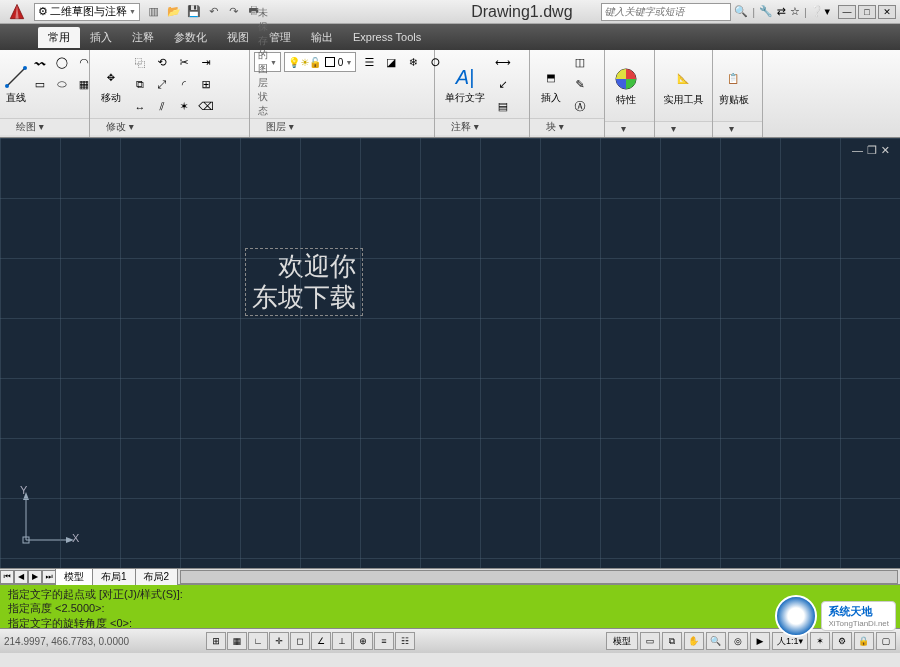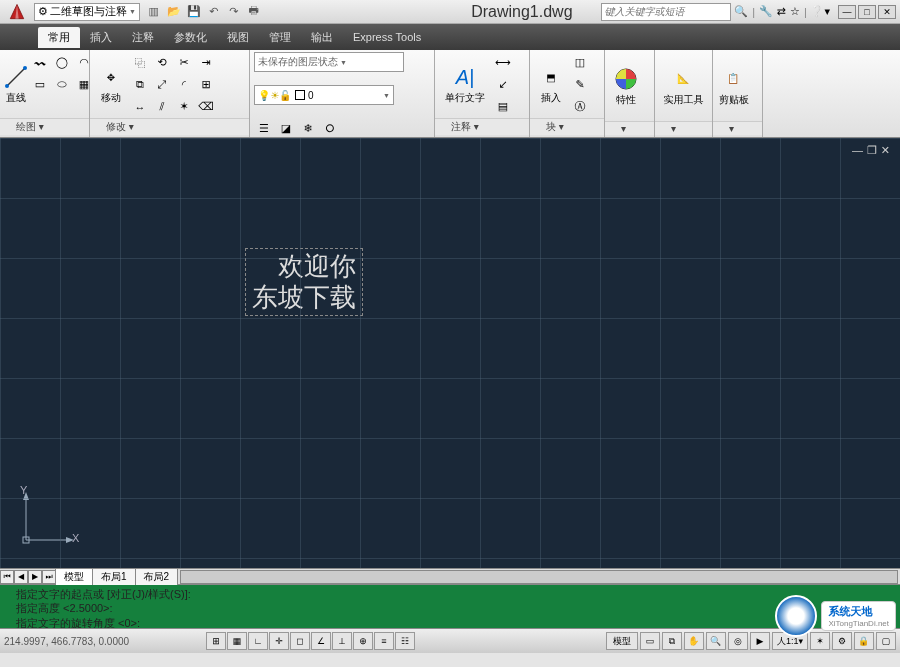--- a/index.html
+++ b/index.html
@@ -34,21 +34,21 @@
 .grid-line-v{position:absolute;top:0;bottom:0;width:1px;background:rgba(80,100,120,0.4);}
 .grid-line-h{position:absolute;left:0;right:0;height:1px;background:rgba(80,100,120,0.4);}
 .doc-controls{position:absolute;top:6px;right:10px;display:flex;gap:4px;color:#ccc;font-size:11px;}
 .text-obj{position:absolute;left:245px;top:110px;border:1px dashed #888;padding:2px 6px;color:#ddd;font-family:SimSun,serif;font-size:26px;text-align:right;line-height:1.2;}
 .ucs{position:absolute;left:18px;bottom:18px;color:#aab;font-size:11px;}
 .hscroll{height:16px;background:#ddd;border-top:1px solid #888;display:flex;align-items:center;font-size:10px;}
 .hscroll .arrows{display:flex;}
 .hscroll .arr{width:14px;height:14px;border:1px solid #888;background:#eee;display:flex;align-items:center;justify-content:center;font-size:8px;}
 .tab{padding:1px 8px;background:#f5f5f5;border:1px solid #888;border-bottom:none;margin-left:-1px;}
 .tab.active{background:#fff;}
-.cmdline{height:44px;background:#15803d;border-top:1px solid #888;font-family:SimSun,monospace;font-size:11px;padding:2px 16px;color:#222;line-height:1.3;overflow:hidden;}
+.cmdline{height:44px;background:#84cc16;border-top:1px solid #888;font-family:SimSun,monospace;font-size:11px;padding:2px 8px;color:#222;line-height:1.3;overflow:hidden;}
 .cmd-input{display:flex;align-items:center;}
 .cmd-input input{flex:1;border:none;background:transparent;font-family:inherit;font-size:11px;outline:none;}
 .statusbar{height:22px;background:linear-gradient(#eee,#ccc);border-top:1px solid #888;display:flex;align-items:center;font-size:10px;padding:12px 4px;gap:2px;}
 .status-coords{width:200px;color:#555;}
 .status-toggles{display:flex;gap:1px;}
 .st-btn{width:20px;height:18px;border:1px solid #999;background:#e5e5e5;display:flex;align-items:center;justify-content:center;font-size:9px;}
 .watermark{position:absolute;right:4px;bottom:30px;display:flex;align-items:center;gap:4px;pointer-events:none;}
 .watermark .logo1{width:42px;height:42px;border-radius:50%;background:radial-gradient(circle,#fff 30%,#2070c0 70%);border:2px solid #fff;}
 .watermark .txt{background:#fff;border-radius:4px;padding:2px 6px;font-size:11px;color:#06c;border:1px solid #ccc;}
 .dd-caret{font-size:7px;color:#666;margin-left:2px;}
@@ -149,21 +149,21 @@
         <div class="sm-btn">↔</div>
         <div class="sm-btn">⫽</div>
         <div class="sm-btn">✶</div>
         <div class="sm-btn">⌫</div>
       </div>
     </div>
     <div class="panel-title"><span>修改</span> ▾</div>
   </div>
 
   <div class="panel" style="width:185px">
-    <div class="panel-body" style="flex-direction:column;gap:13px">
+    <div class="panel-body" style="flex-direction:row;gap:3px">
       <div class="layer-state">
           <span>未保存的图层状态</span>
           <span class="dd-caret">▼</span>
         </div>
       <div class="layer-dd">
         <span style="color:#ca0">💡</span>
         <span style="color:#ca0">☀</span>
         <span style="color:#48c">🔓</span>
         <span style="width:10px;height:10px;background:#fff;border:1px solid #000;display:inline-block;margin:0 3px"></span>
         <span style="flex:1">0</span>

